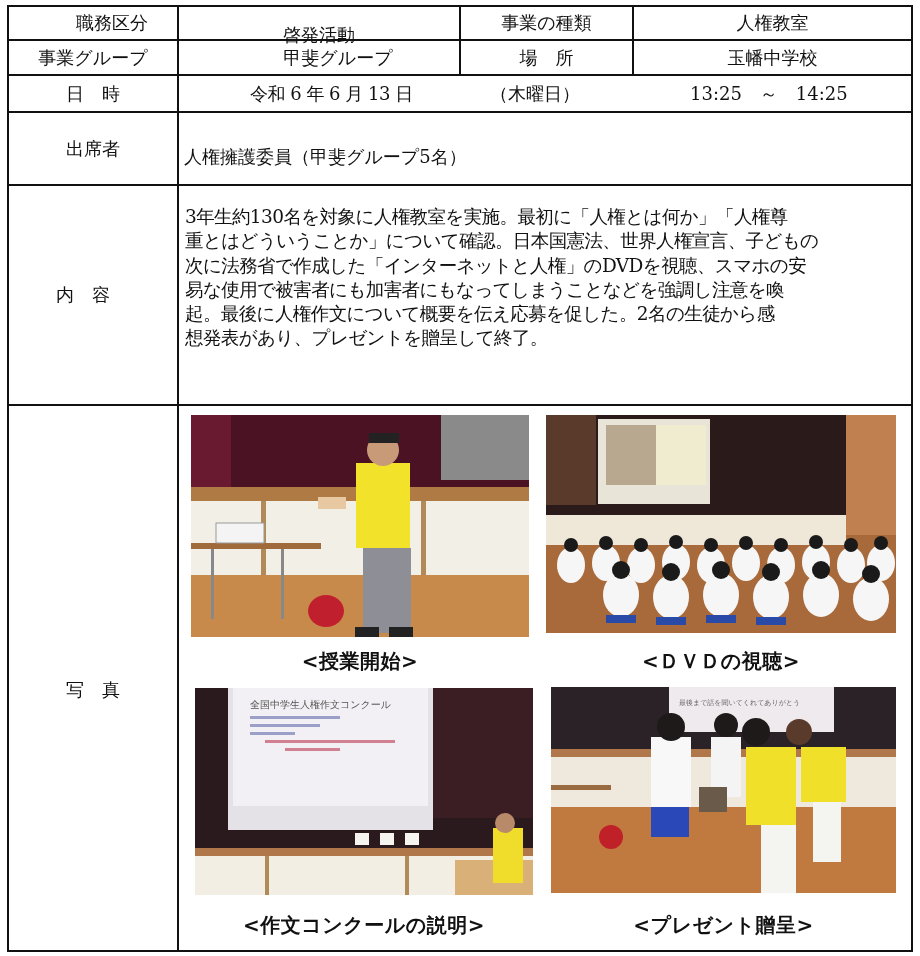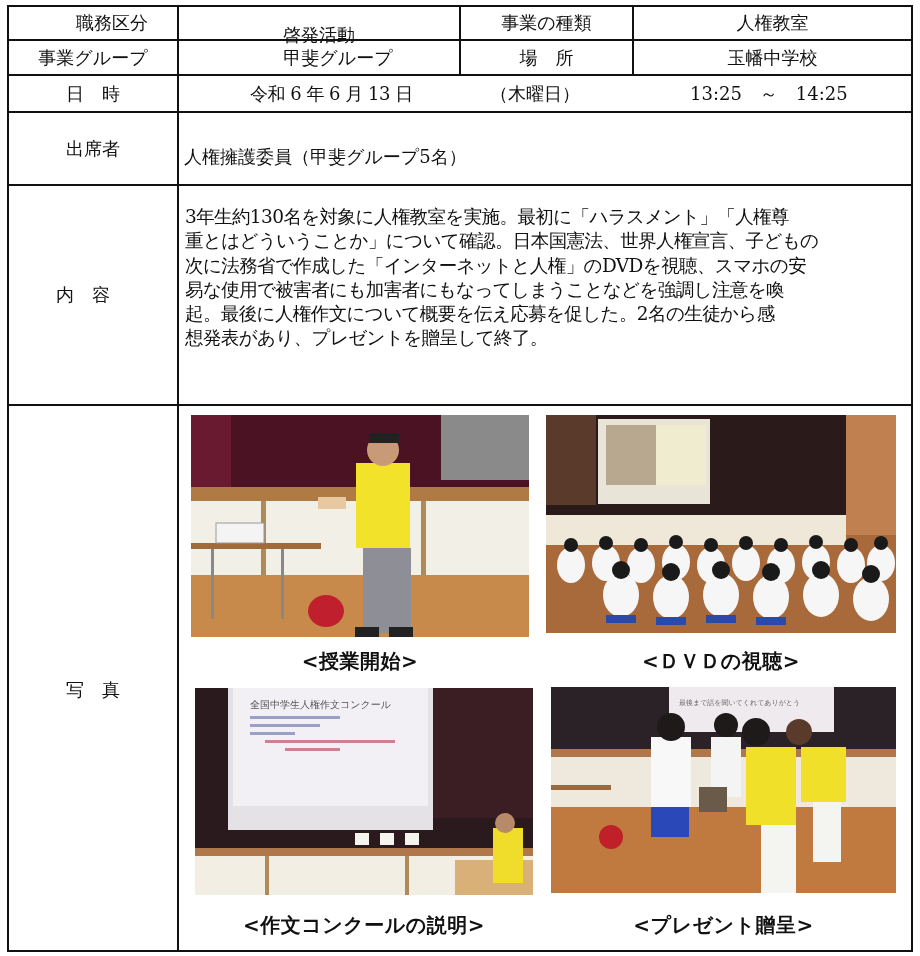--- a/index.html
+++ b/index.html
@@ -47,21 +47,21 @@
 <div class="cell" style="left:9px; top:76px; width:168px; height:35px;">日　時</div>
 <div class="cell" style="left:250px; top:76px; width:210px; height:35px; justify-content:flex-start; letter-spacing:-0.5px;">令和 6 年 6 月 13 日</div>
 <div class="cell" style="left:490px; top:76px; width:120px; height:35px; justify-content:flex-start;">（木曜日）</div>
 <div class="cell" style="left:690px; top:76px; width:180px; height:35px; justify-content:flex-start;">13:25　～　14:25</div>
 
 <div class="cell" style="left:9px; top:113px; width:168px; height:71px;">出席者</div>
 <div class="cell" style="left:184px; top:113px; width:700px; height:88px; justify-content:flex-start;">人権擁護委員（甲斐グループ5名）</div>
 
 <div class="cell" style="left:9px; top:186px; width:148px; height:218px;">内　容</div>
 <div class="content-text" style="left:185px;">
-  <span>3年生約130名を対象に人権教室を実施。最初に「ハラスメント」「人権尊</span>
+  <span>3年生約130名を対象に人権教室を実施。最初に「人権とは何か」「人権尊</span>
   <span>重とはどういうことか」について確認。日本国憲法、世界人権宣言、子どもの</span>
   <span>次に法務省で作成した「インターネットと人権」のDVDを視聴、スマホの安</span>
   <span>易な使用で被害者にも加害者にもなってしまうことなどを強調し注意を喚</span>
   <span>起。最後に人権作文について概要を伝え応募を促した。2名の生徒から感</span>
   <span>想発表があり、プレゼントを贈呈して終了。</span>
 </div>
 
 <div class="cell" style="left:9px; top:406px; width:168px; height:544px;margin-top:12px;">写　真</div>
 
 <div class="photo" style="left:191px; top:415px; width:338px; height:222px;">

